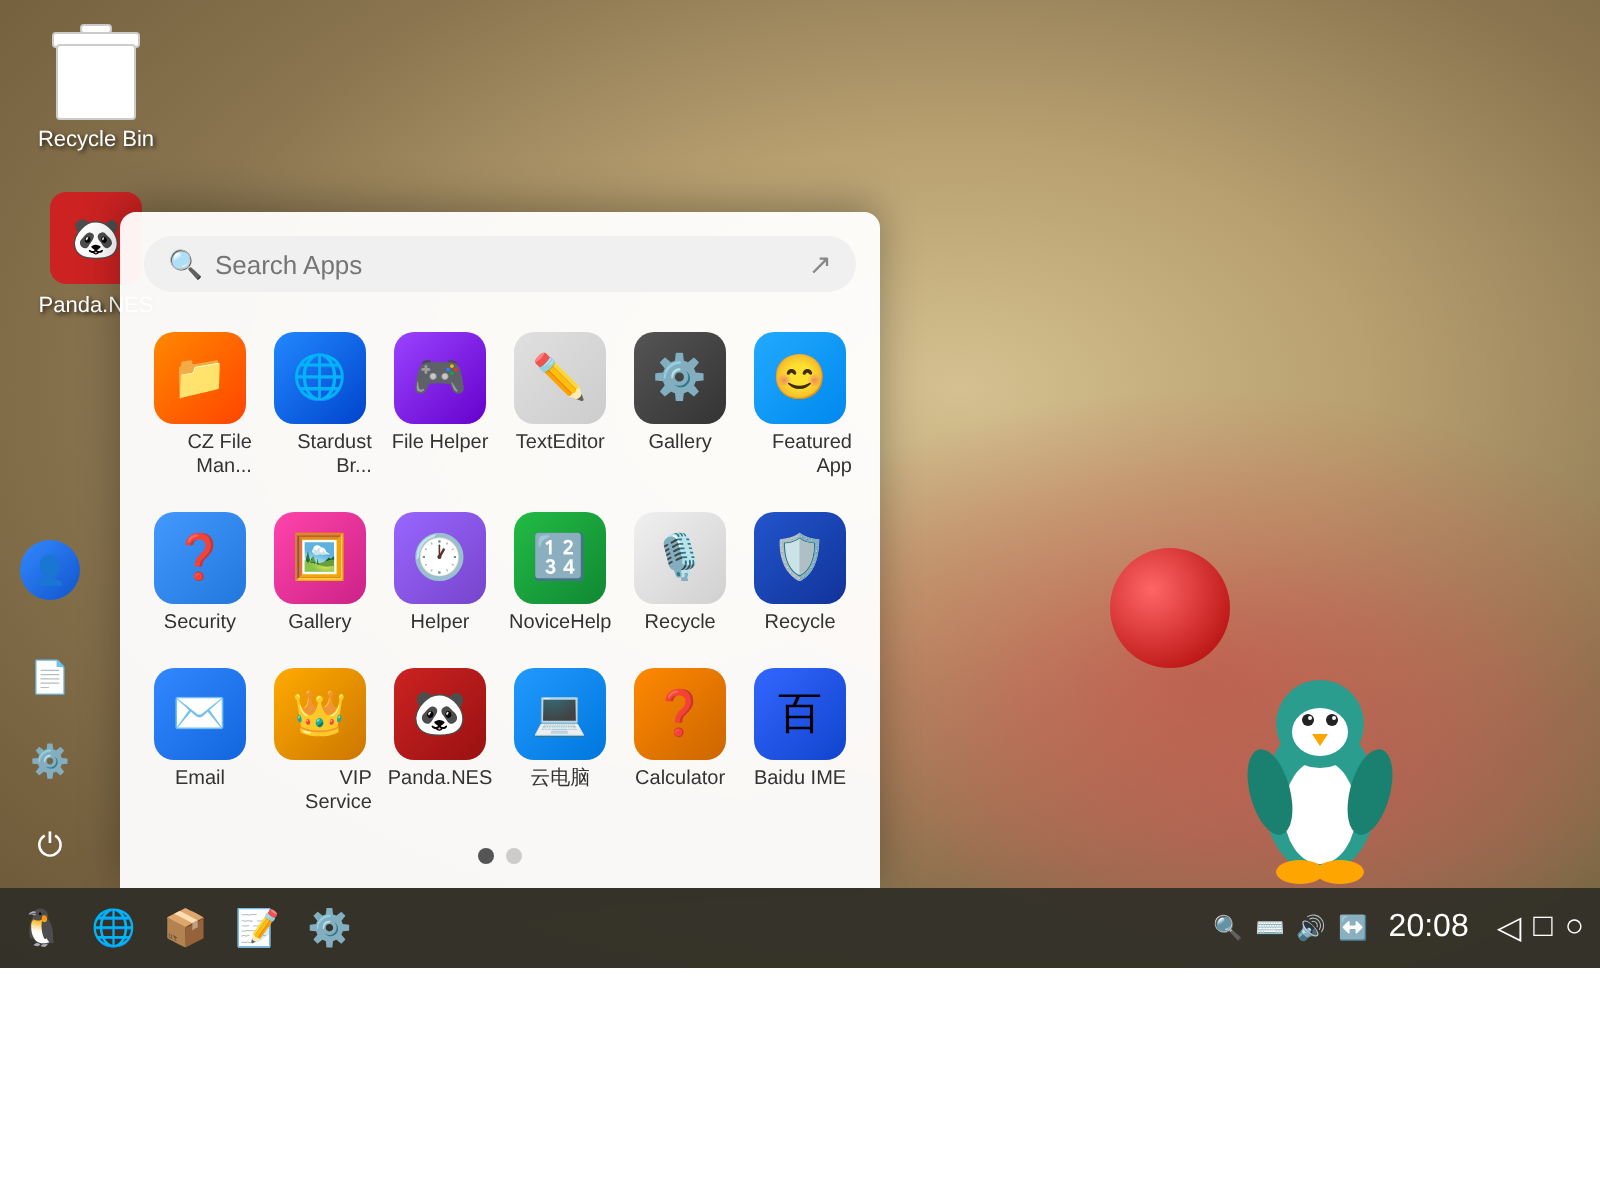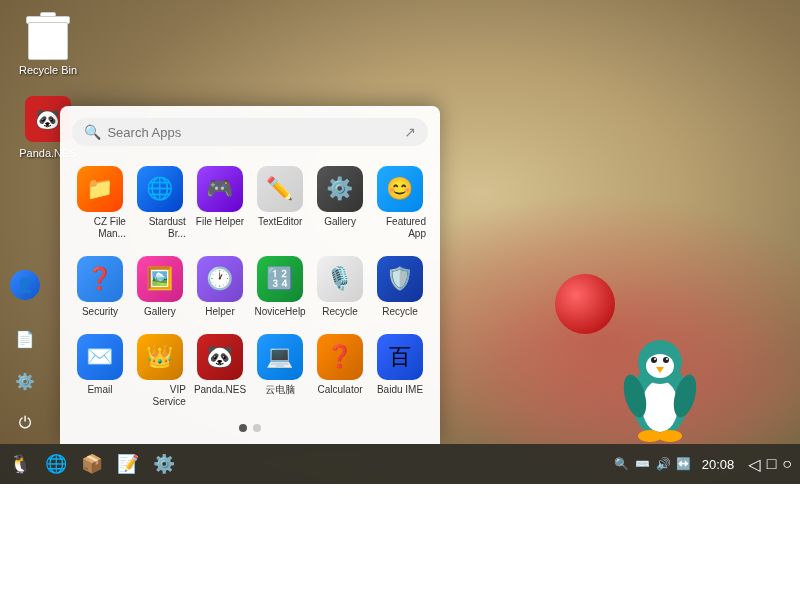--- a/index.html
+++ b/index.html
@@ -499,21 +499,21 @@
       <div class="taskbar-btn">
         <span style="font-size:18px;">⚙️</span>
       </div>
     </div>
 
     <div class="taskbar-right">
       <span style="cursor:pointer;">🔍</span>
       <span style="cursor:pointer;">⌨️</span>
       <span style="cursor:pointer;">🔊</span>
       <span style="cursor:pointer;">↔️</span>
-      <span style="font-size:13px; margin-left:4px;text-align:center;">20:08</span>
+      <span style="font-size:16px; margin-left:4px;text-align:center;">20:08</span>
       <div class="nav-arrows" style="margin-left:8px; gap:6px;">
         <span style="cursor:pointer; font-size:16px;">◁</span>
         <span style="cursor:pointer; font-size:16px;">□</span>
         <span style="cursor:pointer; font-size:16px;">○</span>
       </div>
     </div>
   </div>
 
   <div class="penguin">
     <svg viewBox="0 0 80 120" width="80" height="120">

